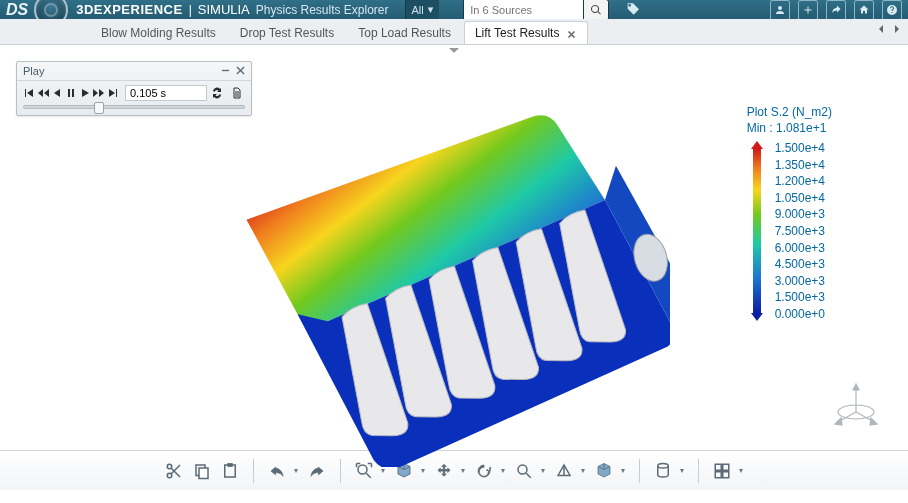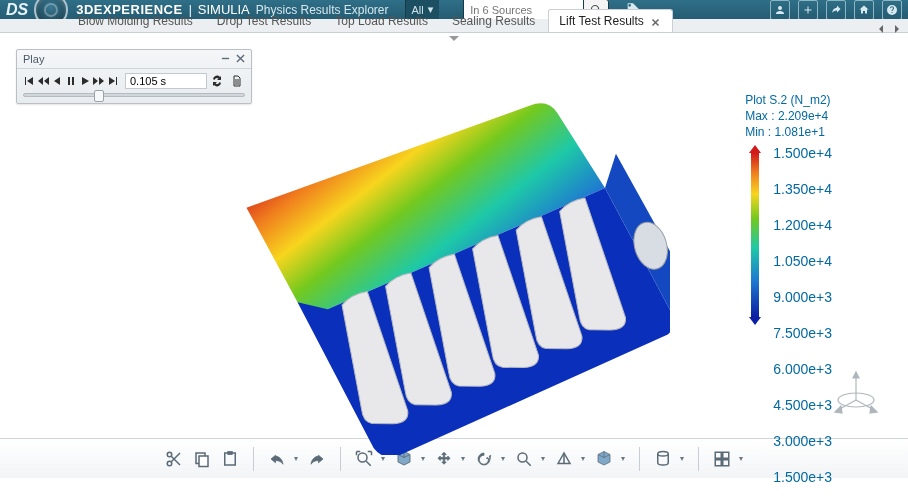--- a/index.html
+++ b/index.html
@@ -19,21 +19,21 @@
   .search-all { background:#1d4f62; border:1px solid #153b49; border-right:none; color:#cfe3eb; height:22px; padding:0 6px; border-radius:3px 0 0 3px; display:flex; align-items:center; gap:4px; font-size:11px; }
   .search-input { height:22px; border:1px solid #153b49; border-right:none; width:120px; padding:0 6px; font-size:11px; background:#fff; color:#777;margin-left:24px; }
   .search-btn { height:22px; width:26px; background:#f4f4f4; border:1px solid #153b49; border-radius:0 3px 3px 0; display:flex; align-items:center; justify-content:center; }
   .search-btn svg{ width:12px; height:12px; fill:#444; }
   .tag-icon{ margin-left:8px; width:16px; height:16px; fill:#d8eaf1; }
   .top-right { margin-left:auto; display:flex; gap:8px; align-items:center; }
   .tr-icon { width:20px; height:20px; border:1px solid #8db6c4; border-radius:2px; display:flex; align-items:center; justify-content:center; }
   .tr-icon svg{ width:12px; height:12px; fill:#d8eaf1; }
 
   
-  .tabstrip { height:14px; background:#eceff1; border-bottom:1px solid #c9cfd4; display:flex; align-items:flex-end; padding-left:67px; position:relative; }
+  .tabstrip { height:26px; background:#eceff1; border-bottom:1px solid #c9cfd4; display:flex; align-items:flex-end; padding-left:90px; position:relative; }
   .tab { padding:4px 10px; color:#555; border:1px solid transparent; border-bottom:none; margin-right:2px; font-size:12px; display:flex; align-items:center; gap:6px; }
   .tab.active { background:#fff; border-color:#c9cfd4; border-radius:3px 3px 0 0; color:#222; font-weight:500;align-items:flex-end; }
   .tab .close { width:12px; height:12px; display:flex; align-items:center; justify-content:center; cursor:pointer;}
   .tab .close svg{ width:9px; height:9px; stroke:#666; stroke-width:2; }
   .tabstrip-nav { position:absolute; right:6px; top:4px; display:flex; gap:6px; }
   .tabstrip-nav svg{ width:10px; height:10px; fill:#666; }
   .expander-row{ height:12px; display:flex; justify-content:center; align-items:center; background:#fff;}
   .expander-row svg{ width:12px; height:8px; fill:#999; }
 
   
@@ -52,21 +52,21 @@
   .play-right{ margin-left:auto; display:flex; gap:4px; }
   .play-slider{ width:100%; height:4px; background:#d1d6db; border:1px solid #b3bac1; border-radius:2px; position:relative;}
   .play-slider .thumb{ position:absolute; top:-4px; left:70px; width:10px; height:12px; background:#f6f8fa; border:1px solid #9aa2aa; border-radius:2px;}
 
   
   .legend { position:absolute; right:76px; top:48px; font-size:12px; color:#0369a1; }
   .legend .plot-title{ margin-bottom:2px; }
   .legend .plot-stat{ margin-bottom:2px; }
   .legend .scale { display:flex; align-items:flex-start; gap:8px; margin-top:6px;}
   .legend svg.colorbar{ width:20px; height:180px; }
-  .legend .ticks{ display:flex; flex-direction:column; justify-content:space-between; height:180px; font-size:14px;gap:20px; }
+  .legend .ticks{ display:flex; flex-direction:column; justify-content:space-between; height:180px; font-size:12px; }
   .legend .defscale{ margin-top:14px;}
 
   
   .triad { position:absolute; right:28px; bottom:20px; width:48px; height:48px; opacity:.6;}
   .triad svg{ width:48px; height:48px; }
 
   
   .model { position:absolute; left:150px; top:40px; width:520px; height:370px; }
 
   
@@ -139,23 +139,20 @@
 
 <div class="tabstrip">
   <div class="tab">
       <span>Blow Molding Results</span>
     </div>
   <div class="tab">
       <span>Drop Test Results</span>
     </div>
   <div class="tab">
       <span>Top Load Results</span>
-    </div>
-  <div class="tab">
-      <span>Sealing Results</span>
     </div>
   <div class="tab active">
     <span>Lift Test Results</span>
     <span class="close">
         <svg viewBox="0 0 12 12">
           <path d="M2 2l8 8M10 2l-8 8" fill="none"></path>
         </svg>
       </span>
   </div>
   <div class="tabstrip-nav">
@@ -273,24 +270,20 @@
         </g>
 
         <path d="M470 160 L500 300 L520 260 L490 130 Z" fill="#1348c0"></path>
         <ellipse cx="498" cy="228" rx="16" ry="24" fill="#d8dde3" stroke="#99a0a8"></ellipse>
       </g>
     </svg>
   </div>
 
   <div class="legend">
     <div class="plot-title">Plot S.2 (N_m2)</div>
-    <div class="plot-stat">
-      <span>Max :</span>
-      <span>2.209e+4</span>
-    </div>
     <div class="plot-stat">
       <span>Min :</span>
       <span>1.081e+1</span>
     </div>
     <div class="scale">
       <svg class="colorbar" viewBox="0 0 20 180" preserveAspectRatio="none">
         <defs>
           <linearGradient id="cb" x1="0" y1="0" x2="0" y2="1">
             <stop offset="0%" stop-color="#d11a1a"></stop>
               <stop offset="12%" stop-color="#f07e1e"></stop>

